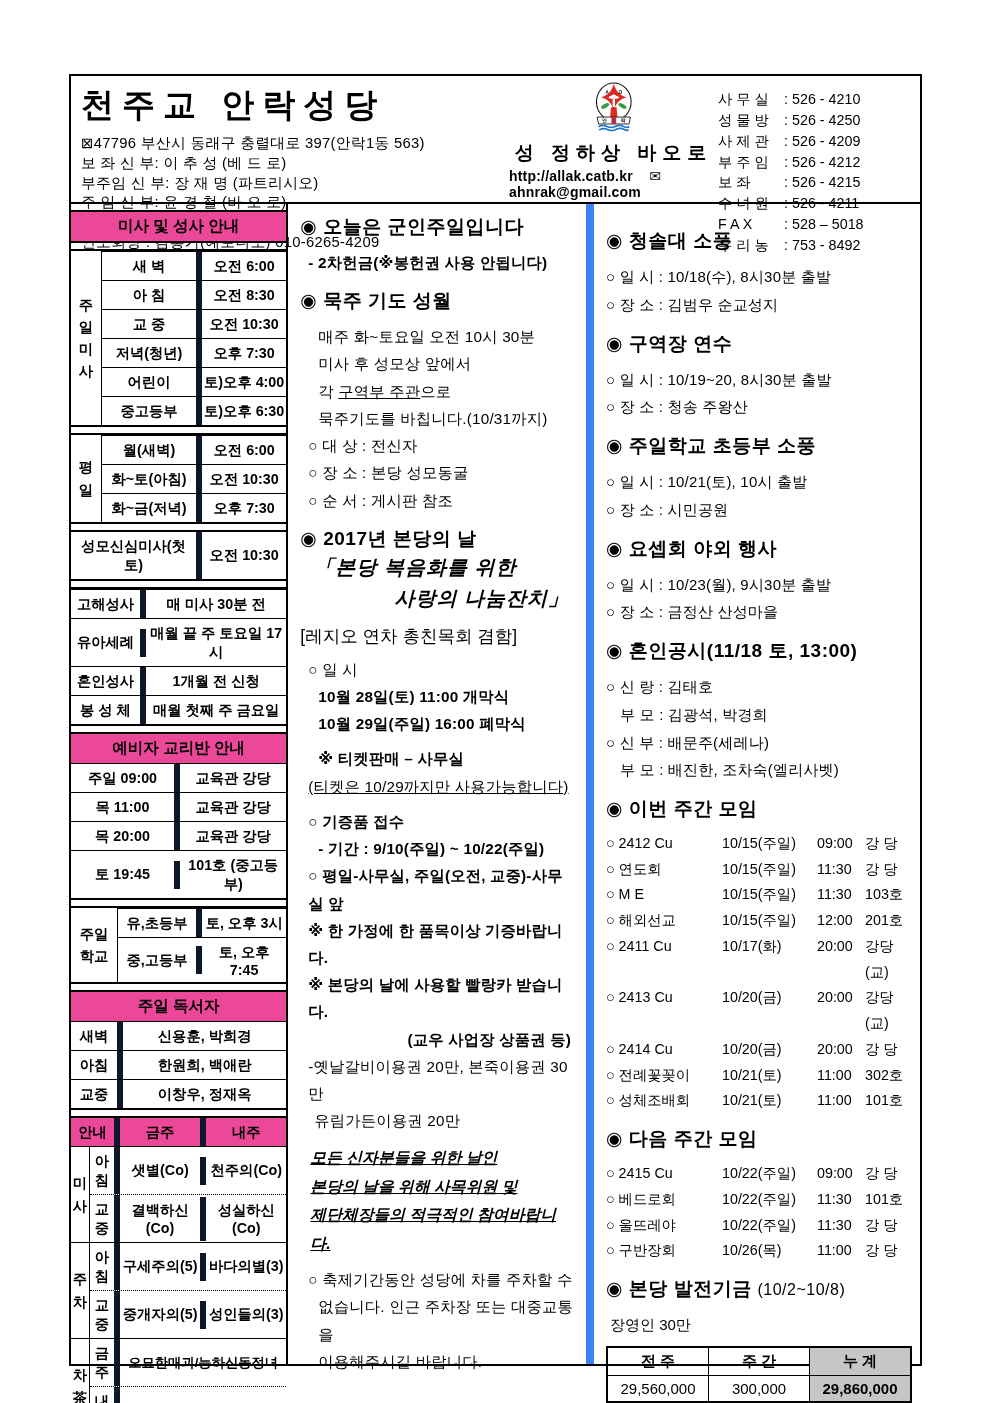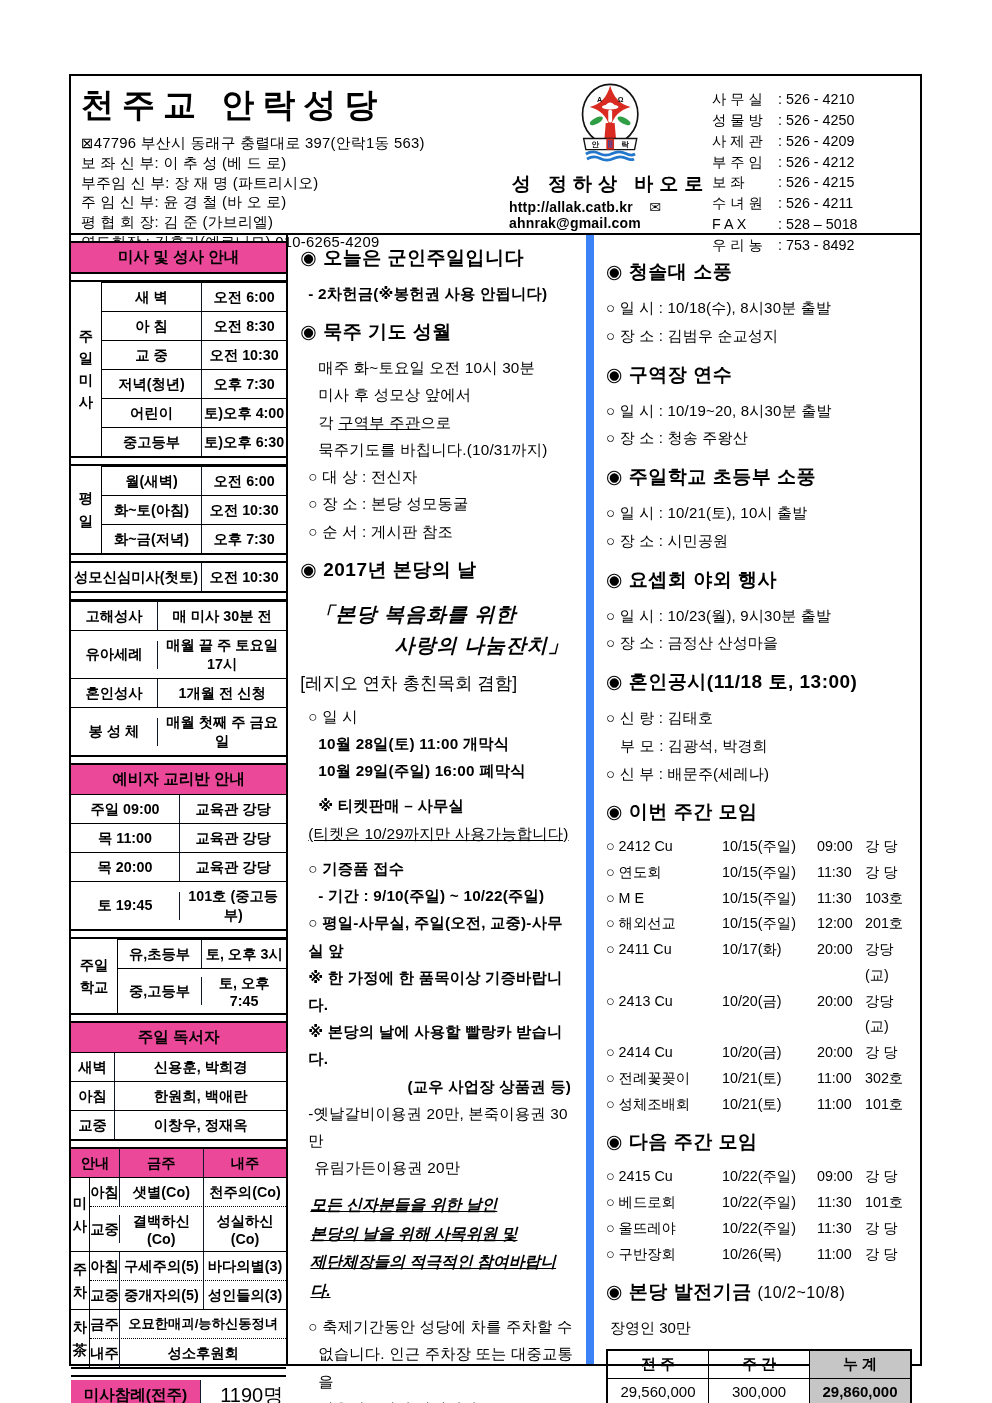--- a/index.html
+++ b/index.html
@@ -2,22 +2,22 @@
 <html><head>
 <meta charset="utf-8">
 <style>
   html,body{margin:0;padding:0;background:#fff;}
   .page{position:relative;width:992px;height:1403px;background:#fff;
         font-family:"Liberation Sans","DejaVu Sans",sans-serif;color:#000;overflow:hidden;}
   .frame{position:absolute;left:69px;top:74px;width:853px;height:1292px;
          border:2px solid #000;box-sizing:border-box;display:flex;flex-direction:column;}
 
   
-  .header{display:flex;border-bottom:2px solid #000;height:159px;box-sizing:border-box;
-          padding:4px 6px 2px 10px;}
+  .header{display:flex;border-bottom:2px solid #000;height:128px;box-sizing:border-box;
+          padding:4px 0 2px 10px;}
   .h-left{width:428px;}
   .h-title{font-size:33px;font-weight:800;letter-spacing:8px;margin:3px 0 6px 0;}
   .h-line{font-size:14.8px;line-height:1.34;letter-spacing:.3px;font-weight:500;}
   .h-center{flex:1;display:flex;flex-direction:column;align-items:center;}
   .emblem-svg{height:106px;margin-top:1px;}
   .h-name{font-size:19px;font-weight:800;letter-spacing:6px;margin-top:7px;}
   .h-url{font-size:14px;font-weight:700;margin-top:2px;letter-spacing:.2px;}
   .h-right{width:202px;padding-top:9px;}
   .phone-row{font-size:14.3px;line-height:1.46;display:flex;font-weight:500;}
   .phone-label{width:66px;}
@@ -34,23 +34,23 @@
        font-size:14.3px;font-weight:600;}
   .bar{background:#ec4899;text-align:center;font-weight:800;font-size:15.5px;padding:4px 0;}
   .grow{display:flex;}
   .glabel{display:flex;align-items:center;justify-content:center;border-right:1px solid #000;
           white-space:pre-line;text-align:center;font-weight:700;line-height:1.55;}
   .rows{flex:1;display:flex;flex-direction:column;}
   .row{display:flex;border-top:1px solid #000;align-items:center;}
   .nt{border-top:none;}
   .dotted{border-top:1px dotted #000;}
   .cell{padding:4.5px 2px;text-align:center;box-sizing:border-box;}
-  .br{border-right:1px solid #0f172a;}
+  .br{border-right:6px solid #0f172a;}
   .w30{width:30px;} .w46{width:46px;} .w100{width:100px;} .w84{width:84px;}
-  .w78{width:87px;} .w105{width:109px;} .w52{width:44px;text-align:center;} .w18{width:18px;}
+  .w78{width:75px;} .w105{width:109px;} .w52{width:52px;text-align:center;} .w18{width:18px;}
   .wsub{width:30px;padding:4.5px 0;}
   .fx{flex:1;}
   .gray{background:#ec4899;}
   .att-val{font-weight:400;font-size:20px;margin-left:16px;}
 
   
   .sec-h{font-size:19px;font-weight:800;margin:12px 0 9px 0;letter-spacing:.5px;}
   .sec-h.first{margin-top:4px;}
   .m-line{font-size:15.3px;line-height:1.78;font-weight:400;letter-spacing:.2px;margin-left:8px;}
   .m-ind{padding-left:10px;}
@@ -434,21 +434,21 @@
         <div class="m-line m-ind">매주 화~토요일 오전 10시 30분</div>
         <div class="m-line m-ind">미사 후 성모상 앞에서</div>
         <div class="m-line m-ind">
           <span>각 </span><span class="m-u">구역부 주관</span><span>으로</span>
         </div>
         <div class="m-line m-ind">묵주기도를 바칩니다.(10/31까지)</div>
         <div class="m-line">○  대 상 : 전신자</div>
         <div class="m-line">○  장 소 : 본당 성모동굴</div>
         <div class="m-line">○  순 서 : 게시판 참조</div>
 
-        <div class="sec-h" style="margin-bottom:16px">◉ 2017년 본당의 날</div>
+        <div class="sec-h" style="margin-bottom:0">◉ 2017년 본당의 날</div>
         <div class="m-it" style="padding-left:14px">「본당 복음화를 위한</div>
         <div class="m-it m-it2">사랑의 나눔잔치」</div>
         <div class="m-sub">[레지오 연차 총친목회 겸함]</div>
         <div class="m-line">○  일 시</div>
         <div class="m-line m-bold m-ind">10월 28일(토)     11:00 개막식</div>
         <div class="m-line m-bold m-ind">10월 29일(주일) 16:00 폐막식</div>
         <div class="m-line m-bold m-ind" style="margin-top:8px">※ 티켓판매 – 사무실</div>
         <div class="m-line m-u">(티켓은 10/29까지만 사용가능합니다)</div>
         <div class="m-line m-bold" style="margin-top:8px">○  기증품 접수</div>
         <div class="m-line m-bold m-ind">-  기간 : 9/10(주일) ~ 10/22(주일)</div>
@@ -482,20 +482,21 @@
         <div class="r-line">○ 장  소 : 시민공원</div>
 
         <div class="sec-h">◉  요셉회 야외 행사</div>
         <div class="r-line">○ 일  시 : 10/23(월), 9시30분 출발</div>
         <div class="r-line">○ 장  소 : 금정산 산성마을</div>
 
         <div class="sec-h">◉  혼인공시(11/18 토, 13:00)</div>
         <div class="r-line">○ 신  랑 : 김태호</div>
         <div class="r-line r-ind">부  모 : 김광석, 박경희</div>
         <div class="r-line">○ 신  부 : 배문주(세레나)</div>
+        <div class="r-line r-ind">부  모 : 배진한, 조차숙(엘리사벳)</div>
 
         <div class="sec-h">◉  이번 주간 모임</div>
         <div>
 
             <div class="meet-row">
               <span class="meet-name">○ 2412 Cu</span>
               <span class="meet-when">10/15(주일)</span>
               <span class="meet-time">09:00</span>
               <span class="meet-where">강 당</span>
             </div>

